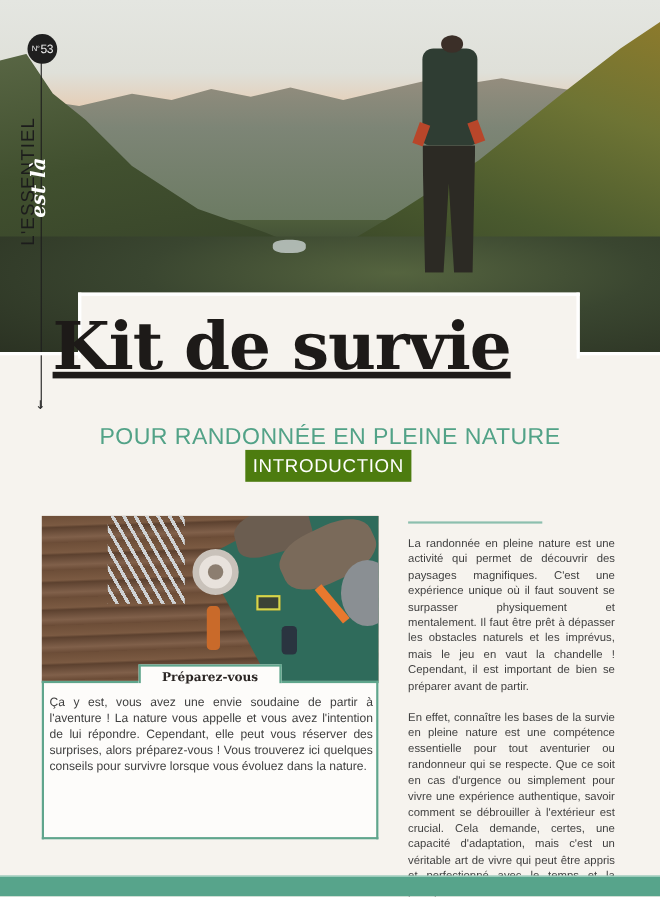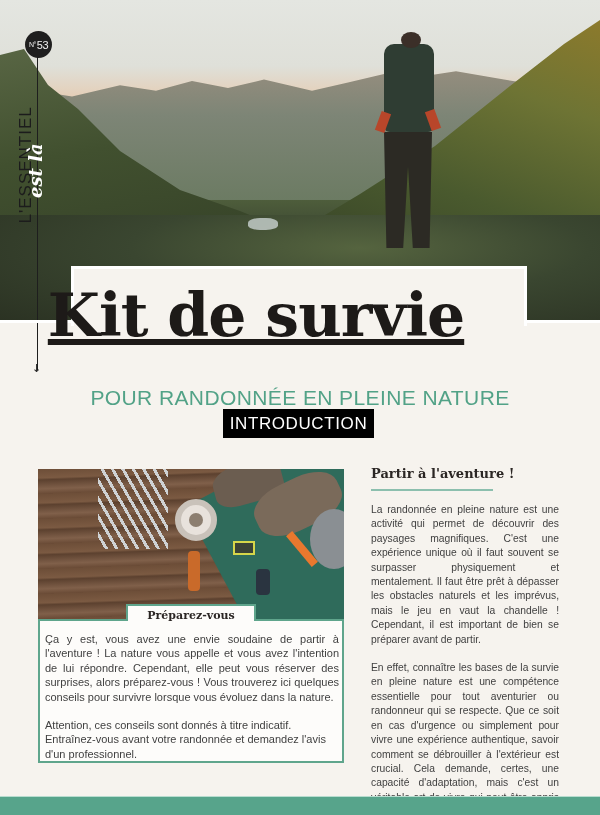--- a/index.html
+++ b/index.html
@@ -41,21 +41,21 @@
   .brand-text { position: absolute; left: 7px; top: 112px; width: 36px; height: 115px; }
   .brand-main { position: absolute; left: -39px; top: 44px; width: 115px; transform: rotate(-90deg); font-family: "Liberation Sans", sans-serif; font-size: 17px; letter-spacing: 1px; color: #1c1c1c; background: rgba(60,70,55,0); text-align: center; }
   .brand-script { position: absolute; left: 18px; top: 86px; width: 60px; transform: rotate(-90deg); transform-origin: 0 0; font-family: "DejaVu Serif", serif; font-style: italic; font-size: 18px; color: #ffffff; font-weight: bold; }
 
   
   .title-box { position: absolute; left: 71px; top: 266px; width: 456px; height: 60px; background: #f6f3ee; border-top: 3px solid #ffffff; border-left: 3px solid #ffffff; border-right: 3px solid #ffffff; }
   .title-band { position: absolute; left: 0; top: 320px; width: 600px; height: 3px; background: #ffffff; }
   .title-band-fill { position: absolute; left: 74px; top: 318px; width: 450px; height: 8px; background: #f6f3ee; }
   .main-title { position: absolute; left: 0; top: 276px; width: 512px; text-align: center; font-family: "DejaVu Serif", serif; font-weight: bold; font-size: 60px; color: #1d1a18; letter-spacing: -1px; line-height: 78px; text-decoration: underline; }
   .subtitle { position: absolute; left: 0; top: 363px; width: 600px; text-align: center; font-family: "Liberation Sans", sans-serif; font-size: 21px; color: #52a287; letter-spacing: 0.4px; margin-top: 23px; }
-  .intro-badge { position: absolute; left: 223px; top: 409px; width: 151px; height: 29px; background: #000000; color: #ffffff; font-family: "Liberation Sans", sans-serif; font-size: 17px; display: flex; align-items: center; justify-content: center; letter-spacing: 0.6px; }
+  .intro-badge { position: absolute; left: 223px; top: 409px; width: 151px; height: 29px; background: #4d7c0f; color: #ffffff; font-family: "Liberation Sans", sans-serif; font-size: 17px; display: flex; align-items: center; justify-content: center; letter-spacing: 0.6px; }
 
   
   .gear { position: absolute; left: 38px; top: 469px; width: 306px; height: 152px; overflow: hidden;
     background: repeating-linear-gradient(178deg, #6d4e38 0px, #7b5a42 9px, #5c412f 11px, #80604a 20px, #6a4b36 25px); }
   .gear .mat { position: absolute; left: 180px; top: -10px; width: 160px; height: 180px; background: #2f6b5b; transform: rotate(-28deg); }
   .gear .boot1 { position: absolute; left: 175px; top: -6px; width: 70px; height: 40px; border-radius: 40% 40% 30% 30%; background: #6b5d50; transform: rotate(-15deg); }
   .gear .boot2 { position: absolute; left: 215px; top: 10px; width: 90px; height: 50px; border-radius: 40%; background: #7a6a5a; transform: rotate(-25deg); }
   .gear .pot { position: absolute; left: 272px; top: 40px; width: 48px; height: 60px; border-radius: 50%; background: #8a8f93; }
   .gear .stove { position: absolute; left: 137px; top: 30px; width: 42px; height: 42px; border-radius: 50%; background: #e8e2dc; border: 6px solid #c9c2ba; }
   .gear .stove::after { content: ""; position: absolute; left: 8px; top: 8px; width: 14px; height: 14px; border-radius: 50%; background: #8c7e70; }
@@ -135,25 +135,23 @@
   <div class="spork"></div>
 </div>
 
 <div class="prep-box"></div>
 <div class="prep-top-left"></div>
 <div class="prep-top-right"></div>
 <div class="prep-tab"></div>
 <div class="prep-title">Préparez-vous</div>
 <div class="prep-text">
   <p>Ça y est, vous avez une envie soudaine de partir à l'aventure ! La nature vous appelle et vous avez l'intention de lui répondre. Cependant, elle peut vous réserver des surprises, alors préparez-vous ! Vous trouverez ici quelques conseils pour survivre lorsque vous évoluez dans la nature.</p>
-  <p>Attention, ces conseils sont donnés à titre indicatif. Entraînez-vous avant votre randonnée et demandez l'avis d'un professionnel.</p>
 </div>
 
 <div class="right-col">
-  <h2 class="right-title">Partir à l'aventure !</h2>
   <div class="right-rule"></div>
   <div class="right-text">
     <p>La randonnée en pleine nature est une activité qui permet de découvrir des paysages magnifiques. C'est une expérience unique où il faut souvent se surpasser physiquement et mentalement. Il faut être prêt à dépasser les obstacles naturels et les imprévus, mais le jeu en vaut la chandelle ! Cependant, il est important de bien se préparer avant de partir.</p>
     <p>En effet, connaître les bases de la survie en pleine nature est une compétence essentielle pour tout aventurier ou randonneur qui se respecte. Que ce soit en cas d'urgence ou simplement pour vivre une expérience authentique, savoir comment se débrouiller à l'extérieur est crucial. Cela demande, certes, une capacité d'adaptation, mais c'est un véritable art de vivre qui peut être appris et perfectionné avec le temps et la pratique !</p>
   </div>
 </div>
 
 <div class="footer-band"></div>
 
 </body></html>

